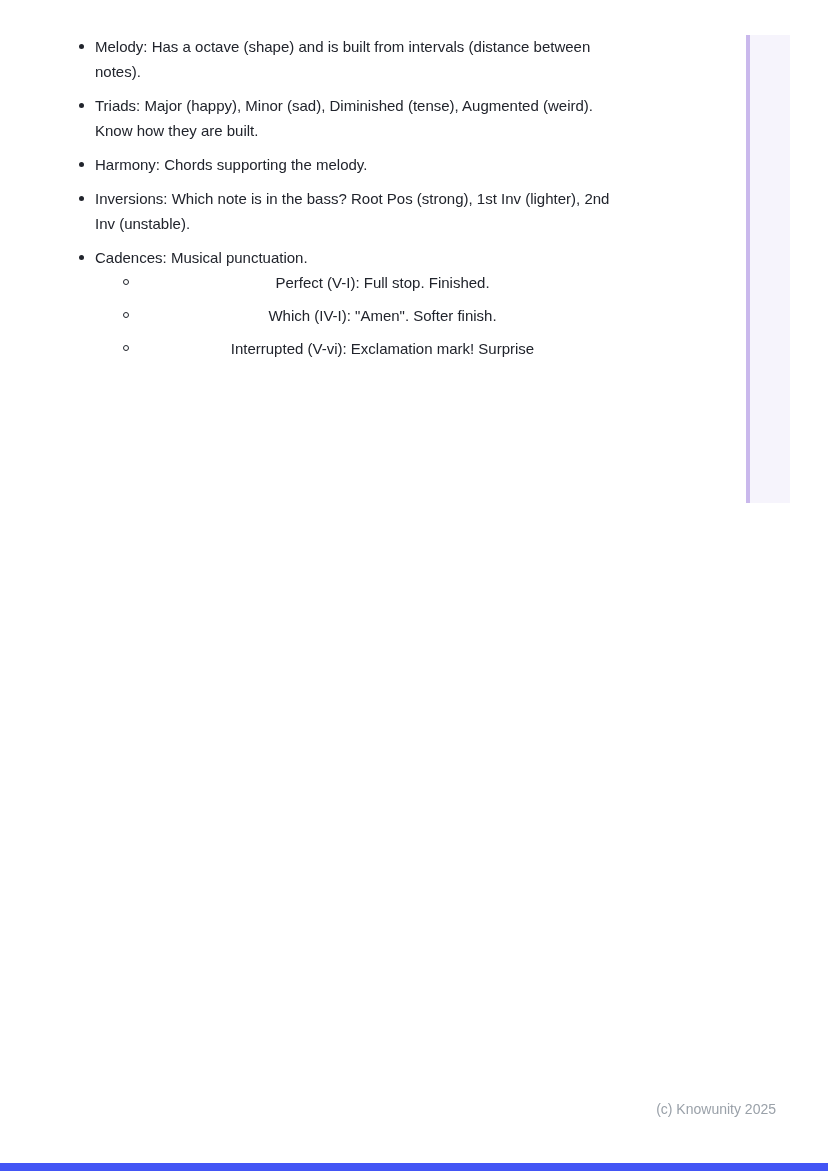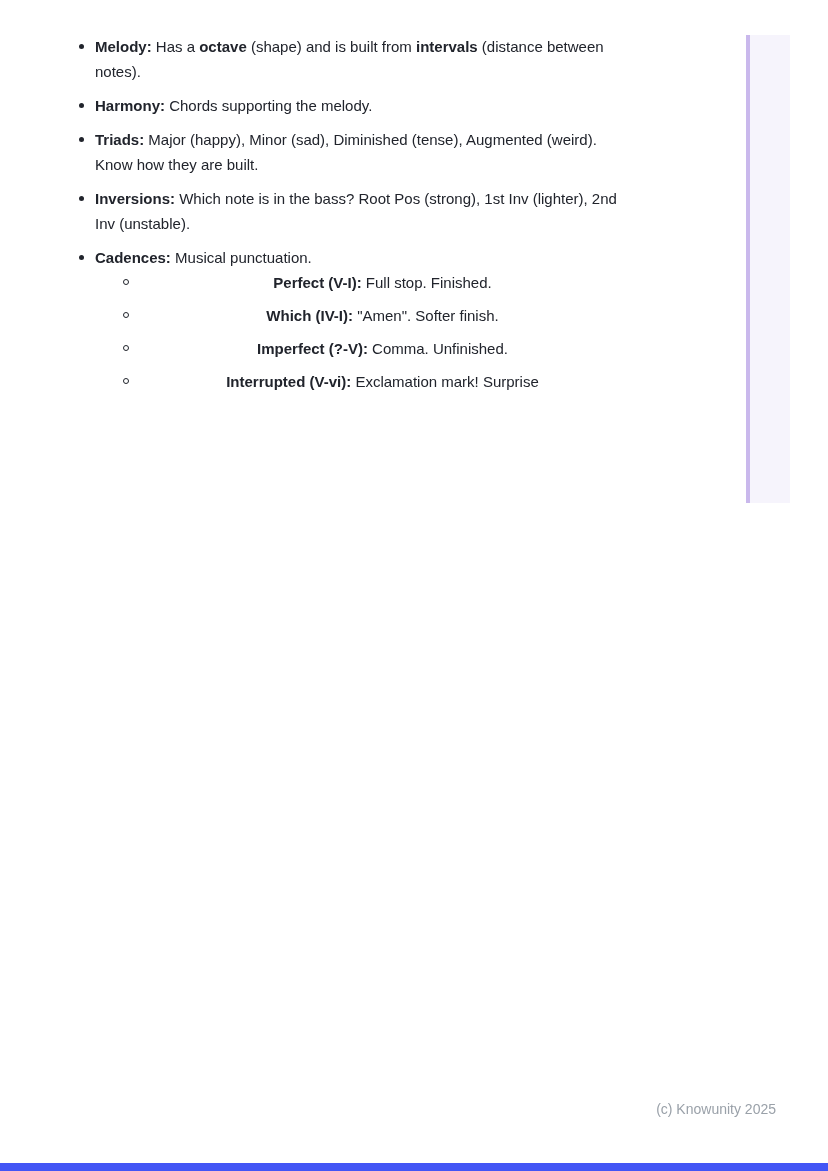--- a/index.html
+++ b/index.html
@@ -43,21 +43,21 @@
   }
   .marker.circle {
     left: 5px;
     top: 9px;
     width: 6px;
     height: 6px;
     border-radius: 50%;
     border: 1.5px solid #21242c;
     background: transparent;
   }
-  .seg.b { font-weight: bold; }
+  .seg.b { font-weight: normal; }
 
   ul.sub { margin-top: 0; text-align: center; }
   ul.sub li.note-item {
     padding-left: 23px;
     margin-left: 23px;
     margin-bottom: 8px;
     margin-top: 0;
   }
   ul.sub li.note-item:first-child { margin-top: 0; }
 
@@ -104,26 +104,26 @@
   <ul>
 
     <li class="note-item">
       <span class="marker dot"></span>
       <span class="seg b">Melody:</span><span class="seg"> Has a </span><span class="seg b">octave</span><span class="seg"> (shape) and is built from </span><span class="seg b">intervals</span><span class="seg"> (distance between notes).</span>
     </li>
 
 
     <li class="note-item">
       <span class="marker dot"></span>
-      <span class="seg b">Harmony:</span><span class="seg"> Chords supporting the melody.</span>
+      <span class="seg b">Triads:</span><span class="seg"> Major (happy), Minor (sad), Diminished (tense), Augmented (weird). Know how they are built.</span>
     </li>
 
     <li class="note-item">
       <span class="marker dot"></span>
-      <span class="seg b">Triads:</span><span class="seg"> Major (happy), Minor (sad), Diminished (tense), Augmented (weird). Know how they are built.</span>
+      <span class="seg b">Harmony:</span><span class="seg"> Chords supporting the melody.</span>
     </li>
 
     <li class="note-item">
       <span class="marker dot"></span>
       <span class="seg b">Inversions:</span><span class="seg"> Which note is in the bass? Root Pos (strong), 1st Inv (lighter), 2nd Inv (unstable).</span>
     </li>
 
     <li class="note-item">
       <span class="marker dot"></span>
       <span class="seg b">Cadences:</span><span class="seg"> Musical punctuation.</span>
@@ -132,24 +132,20 @@
         <li class="note-item">
           <span class="marker circle"></span>
           <span class="seg b">Perfect (V-I):</span><span class="seg"> Full stop. Finished.</span>
         </li>
         <li class="note-item">
           <span class="marker circle"></span>
           <span class="seg b">Which (IV-I):</span><span class="seg"> "Amen". Softer finish.</span>
         </li>
         <li class="note-item">
           <span class="marker circle"></span>
-          <span class="seg b">Imperfect (?-V):</span><span class="seg"> Comma. Unfinished.</span>
-        </li>
-        <li class="note-item">
-          <span class="marker circle"></span>
           <span class="seg b">Interrupted (V-vi):</span><span class="seg"> Exclamation mark! Surprise</span>
         </li>
       </ul>
     </li>
 
   </ul>
 </div>
 
 <div class="side-accent-line"></div>
 <div class="side-panel"></div>

